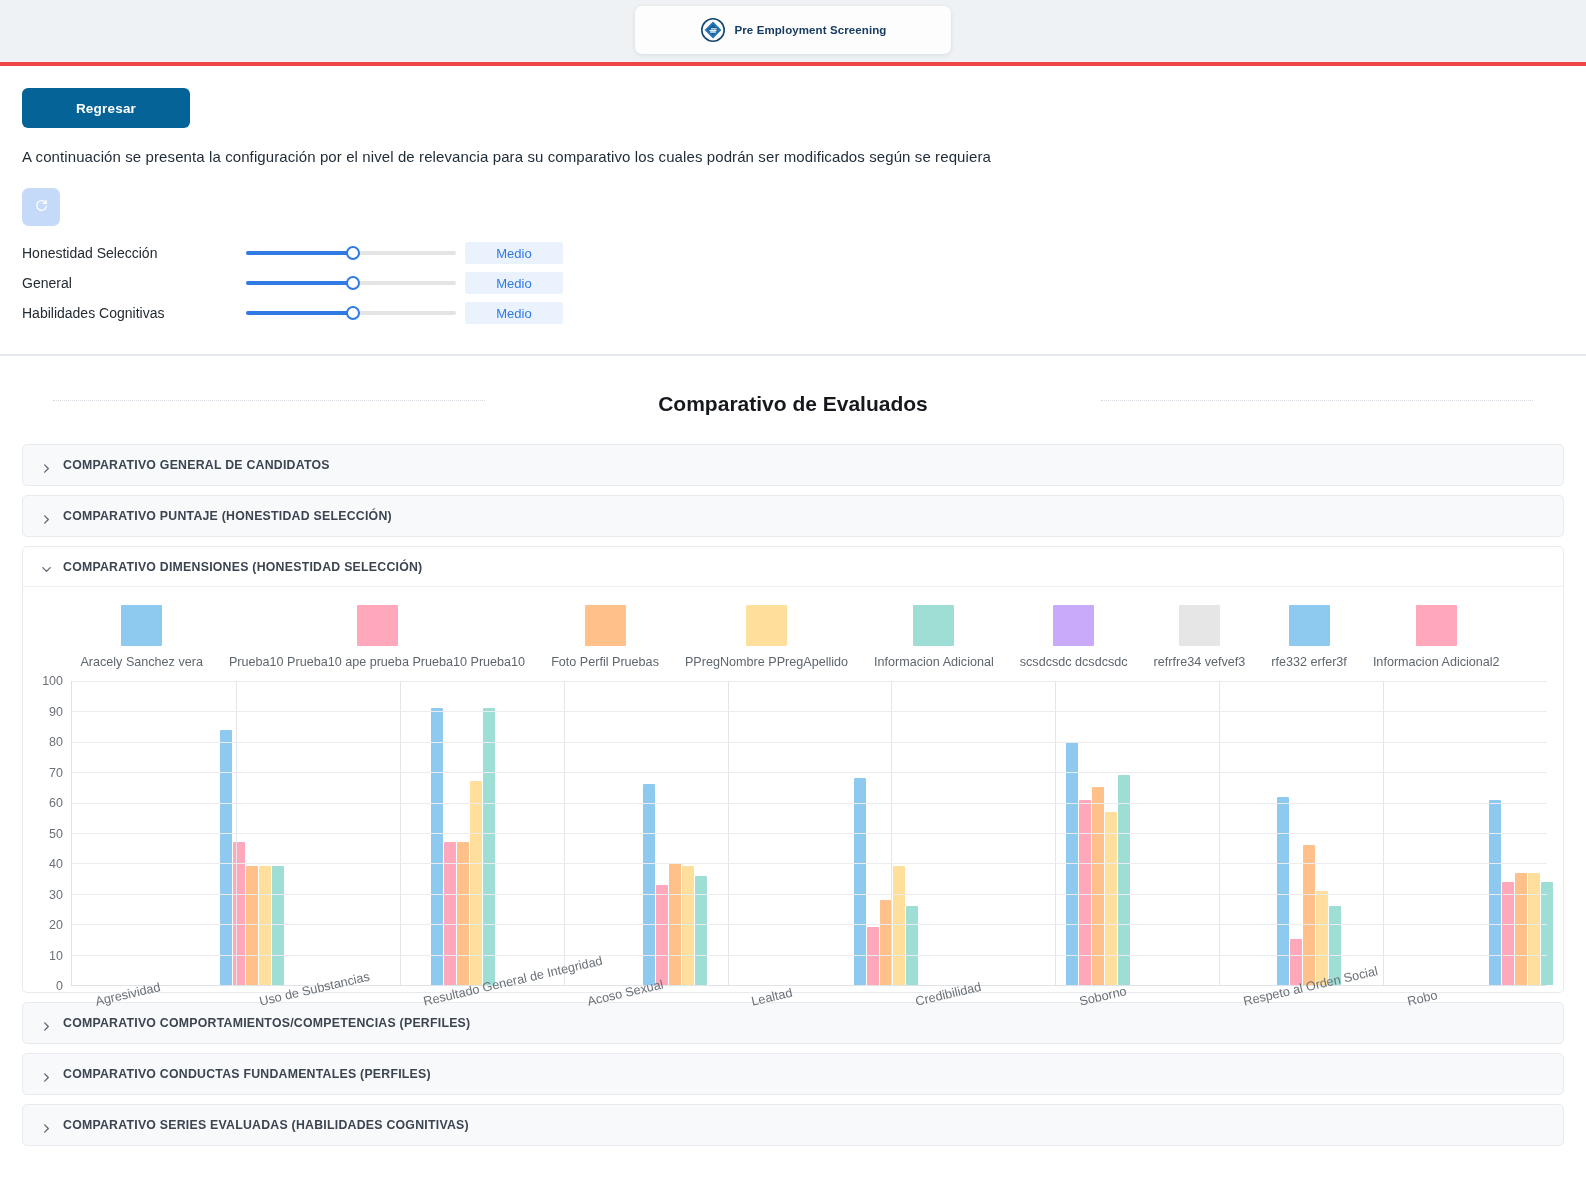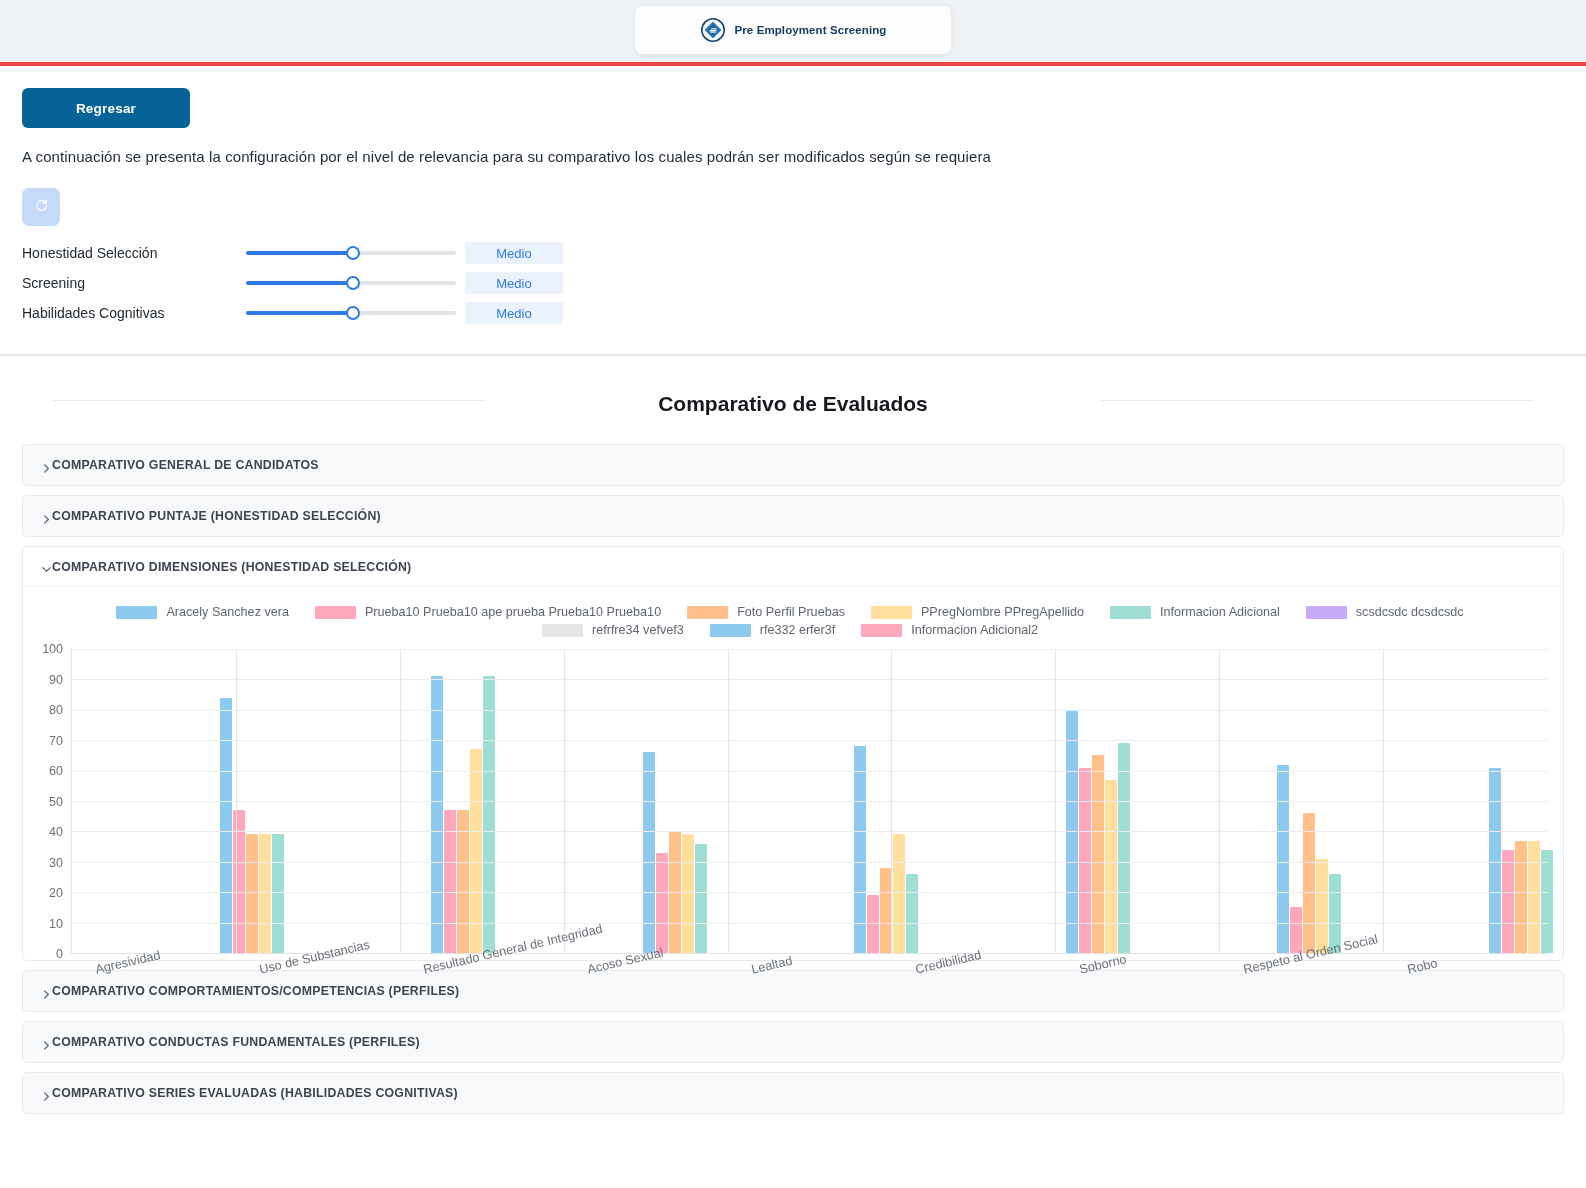--- a/index.html
+++ b/index.html
@@ -153,20 +153,21 @@
     border: 1px solid #e7ebef;
     border-radius: 5px;
     margin-bottom: 9px;
     background: #f8f9fb;
   }
   .acc-item.open { background: #ffffff; }
   .acc-head {
     height: 40px;
     display: flex;
     align-items: center;
+    gap: 11px;
     padding: 0 18px;
     cursor: pointer;
   }
   .acc-item.open .acc-head { border-bottom: 1px solid #eef1f4; }
   .chev {
     width: 11px; height: 11px;
     flex: 0 0 11px;
     color: #5b6572;
   }
   .acc-title {
@@ -186,20 +187,21 @@
     column-gap: 0;
     row-gap: 4px;
     padding: 4px 10px 10px 10px;
   }
   .legend-item {
     display: flex;
     align-items: center;
     gap: 9px;
     margin: 0 16px 0 10px;
     cursor: pointer;
+    flex-direction: column;
   }
   .legend-swatch {
     width: 41px; height: 13px; border-radius: 1px;
     flex: 0 0 41px;
   }
   .legend-text {
     font-size: 12.6px;
     color: #5f666e;
     white-space: nowrap;
   }
@@ -314,21 +316,21 @@
       <span class="slider-label">Honestidad Selección</span>
       <span class="slider-track-wrap">
         <span class="slider-track"></span>
         <span class="slider-fill" style="width: 51%;"></span>
         <span class="slider-thumb" style="left: 51%;"></span>
       </span>
       <span class="slider-value">Medio</span>
     </div>
 
     <div class="slider-row">
-      <span class="slider-label">Screening</span>
+      <span class="slider-label">General</span>
       <span class="slider-track-wrap">
         <span class="slider-track"></span>
         <span class="slider-fill" style="width: 51%;"></span>
         <span class="slider-thumb" style="left: 51%;"></span>
       </span>
       <span class="slider-value">Medio</span>
     </div>
 
     <div class="slider-row">
       <span class="slider-label">Habilidades Cognitivas</span>

